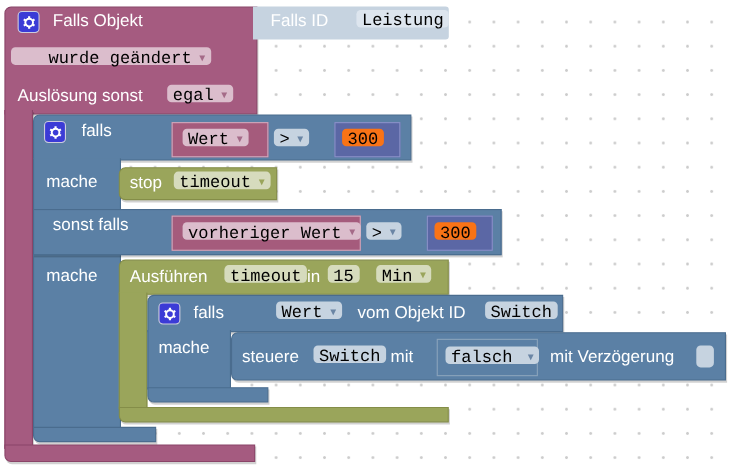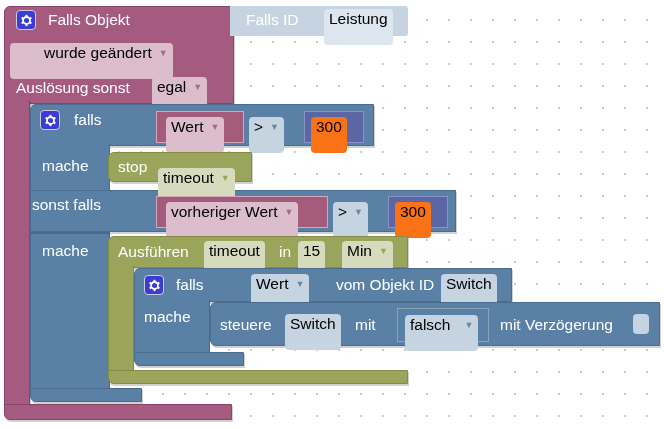--- a/index.html
+++ b/index.html
@@ -2,21 +2,21 @@
 <html><head>
 <meta charset="utf-8">
 <style>
   html,body{margin:0;padding:0;}
   body{width:664px;height:429px;position:relative;overflow:hidden;background:#fff;
     font-family:"Liberation Sans",sans-serif;font-size:15.5px;
     background-image:radial-gradient(circle,#ccc 1.1px,transparent 1.4px);
     background-size:22px 22px;background-position:-2px 9px;}
   .abs{position:absolute;box-sizing:border-box;}
   .txt{position:absolute;color:#fff;white-space:nowrap;line-height:18px;}
-  .fld{position:absolute;border-radius:4px;white-space:nowrap;line-height:20px;height:36px;padding:0 5px;color:#000;box-sizing:border-box;}
+  .fld{position:absolute;border-radius:4px;white-space:nowrap;line-height:20px;height:16px;padding:0 5px;color:#000;box-sizing:border-box;font-family:Liberation Mono, monospace;}
   .arrow{font-size:9px;margin-left:7px;vertical-align:2px;}
   .gear{position:absolute;width:20px;height:20px;border-radius:4px;background:#3b3bd6;border:1px solid #ccd;box-sizing:border-box;display:flex;align-items:center;justify-content:center;}
   .gear svg{width:13px;height:13px;}
   
   .trig{background:#a55b80;border:1px solid #8a4468;}
   .blue{background:#5b80a5;border:1px solid #4a6c8e;}
   .olive{background:#9aa55b;border:1px solid #848d48;}
   .pink{background:#a55b7c;border:1px solid #cfa9bd;}
   .num{background:#5b67a5;border:1px solid #8a92c8;}
   .f-trig{background:#dbbdcc;}
@@ -77,38 +77,38 @@
         <line x1="8" y1="12.5" x2="8" y2="15"></line>
         <line x1="2" y1="4.5" x2="4" y2="5.7"></line>
         <line x1="12" y1="10.3" x2="14" y2="11.5"></line>
         <line x1="2" y1="11.5" x2="4" y2="10.3"></line>
         <line x1="12" y1="5.7" x2="14" y2="4.5"></line>
       </g>
     </svg>
 </div>
 <span class="txt" style="left:74px;top:111px;">falls</span>
 <span class="txt" style="left:42px;top:157px;">mache</span>
-<span class="txt" style="left:32px;top:196px;">sonst falls</span>
+<span class="txt" style="left:48px;top:196px;">sonst falls</span>
 <span class="txt" style="left:42px;top:242px;">mache</span>
 
 <div class="abs pink" style="left:156px;top:111px;width:88px;height:32px;"></div>
 <div class="fld f-pink" style="left:166px;top:117px;">
   <span>Wert</span><span class="arrow" style="color:#a56b88;">▼</span>
 </div>
 <div class="fld f-blue" style="left:249px;top:117px;">
   <span>&gt;</span><span class="arrow" style="color:#6b86a5;">▼</span>
 </div>
 <div class="abs num" style="left:304px;top:111px;width:60px;height:32px;"></div>
 <div class="fld f-num" style="left:311px;top:117px;">
   <span>300</span>
 </div>
 
 <div class="abs olive shadow" style="left:108px;top:152px;width:144px;height:30px;border-radius:6px 0 0 6px;"></div>
 <span class="txt" style="left:118px;top:158px;">stop</span>
-<div class="fld f-olive" style="left:158px;top:168px;">
+<div class="fld f-olive" style="left:158px;top:156px;">
   <span>timeout</span><span class="arrow" style="color:#9aa55b;">▼</span>
 </div>
 
 <div class="abs pink" style="left:156px;top:196px;width:172px;height:32px;"></div>
 <div class="fld f-pink" style="left:166px;top:202px;">
   <span>vorheriger Wert</span><span class="arrow" style="color:#a56b88;">▼</span>
 </div>
 <div class="fld f-blue" style="left:333px;top:202px;">
   <span>&gt;</span><span class="arrow" style="color:#6b86a5;">▼</span>
 </div>
@@ -149,21 +149,21 @@
         <line x1="12" y1="5.7" x2="14" y2="4.5"></line>
       </g>
     </svg>
 </div>
 <span class="txt" style="left:176px;top:276px;">falls</span>
 <span class="txt" style="left:144px;top:308px;">mache</span>
 
 <div class="fld f-blue" style="left:251px;top:274px;">
   <span>Wert</span><span class="arrow" style="color:#6b86a5;">▼</span>
 </div>
-<span class="txt" style="left:336px;top:276px;text-align:center;">vom Objekt ID</span>
+<span class="txt" style="left:325px;top:276px;text-align:center;">vom Objekt ID</span>
 <div class="fld f-blue" style="left:441px;top:274px;">
   <span>Switch</span>
 </div>
 
 <div class="abs blue shadow" style="left:210px;top:302px;width:450px;height:44px;border-radius:6px 0 0 6px;"></div>
 <span class="txt" style="left:220px;top:316px;">steuere</span>
 <div class="fld f-blue" style="left:285px;top:314px;">
   <span>Switch</span>
 </div>
 <span class="txt" style="left:355px;top:316px;">mit</span>

